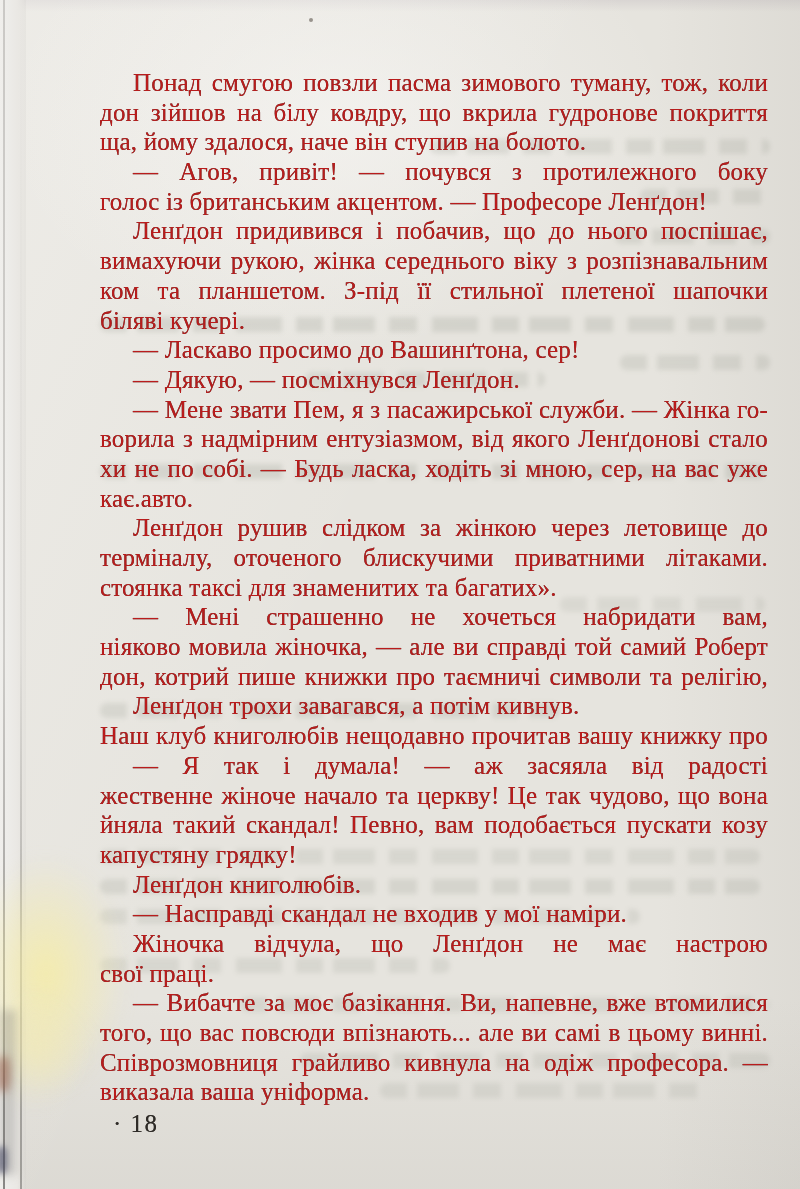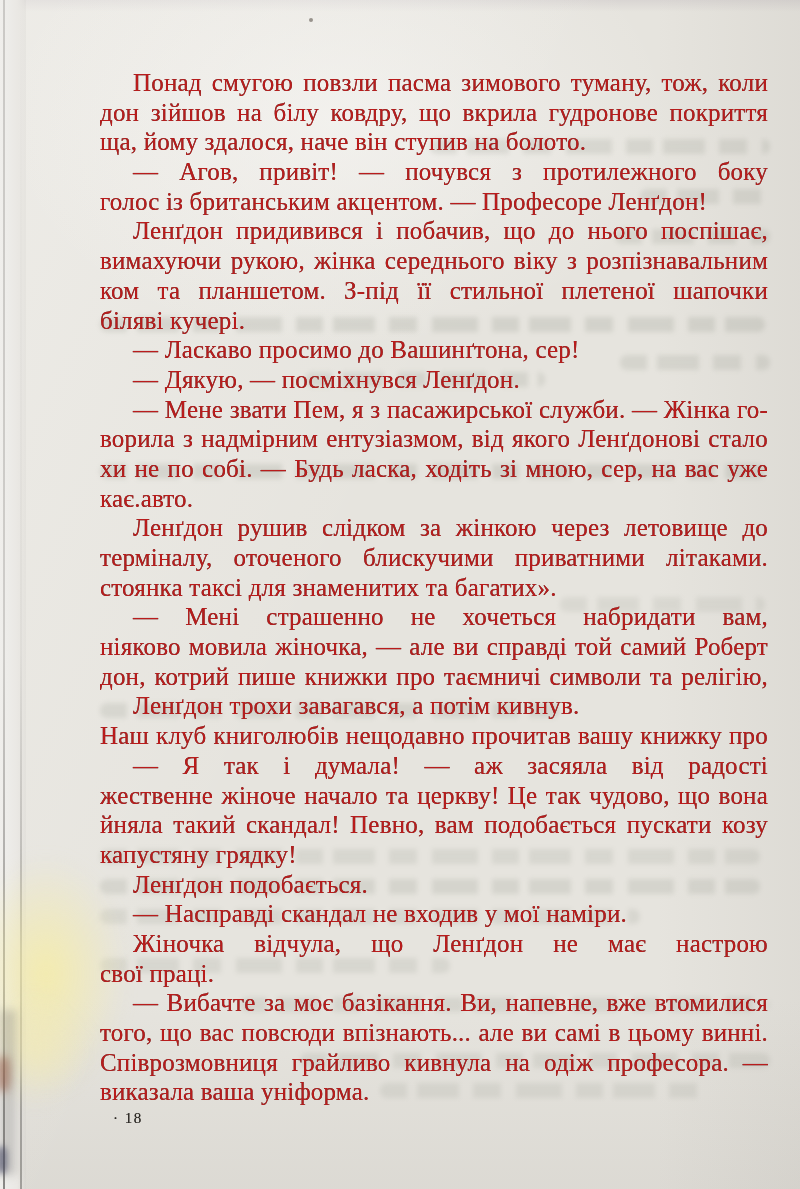--- a/index.html
+++ b/index.html
@@ -75,21 +75,21 @@
   }
   .line{
     text-align:justify;text-align-last:justify;
     height:29.7px;overflow:hidden;white-space:normal;
   }
   .line.last{text-align-last:left;}
   .line.indent{text-indent:33px;}
   .it{}
   .page-number{
     position:absolute;left:113px;top:1110px;
-    color:#2e2b27;font-size:15px;letter-spacing:1.5px;
+    color:#2e2b27;font-size:25px;letter-spacing:1.5px;
     text-shadow:0 0 0.5px rgba(40,36,32,0.7);
   }
 </style>
 </head>
 <body>
 
 <div class="page">
 
   <div class="paper-shading"></div>
 
@@ -141,21 +141,21 @@
       <div class="line last">стоянка таксі для знаменитих та багатих».</div>
       <div class="line indent">— Мені страшенно не хочеться набридати вам, професоре, —</div>
       <div class="line"><span>ніяково мовила жіночка, — але ви </span><span class="it">справді</span><span> той самий Роберт Ленґ-</span></div>
       <div class="line last">дон, котрий пише книжки про таємничі символи та релігію, еге ж?</div>
       <div class="line indent last">Ленґдон трохи завагався, а потім кивнув.</div>
       <div class="line">Наш клуб книголюбів нещодавно прочитав вашу книжку про бо-</div>
       <div class="line indent">— Я так і думала! — аж засяяла від радості співрозмовниця. —</div>
       <div class="line">жественне жіноче начало та церкву! Це так чудово, що вона зді-</div>
       <div class="line">йняла такий скандал! Певно, вам подобається пускати козу на</div>
       <div class="line last">капустяну грядку!</div>
-      <div class="line indent last">Ленґдон подобається.</div>
+      <div class="line indent last">Ленґдон книголюбів.</div>
       <div class="line indent last">— Насправді скандал не входив у мої наміри.</div>
       <div class="line indent">Жіночка відчула, що Ленґдон не має настрою обговорювати</div>
       <div class="line last">свої праці.</div>
       <div class="line indent">— Вибачте за моє базікання. Ви, напевне, вже втомилися від</div>
       <div class="line">того, що вас повсюди впізнають... але ви самі в цьому винні. —</div>
       <div class="line">Співрозмовниця грайливо кивнула на одіж професора. — Вас</div>
       <div class="line last">виказала ваша уніформа.</div>
     </div>
 
   <div class="page-number">· 18</div>

